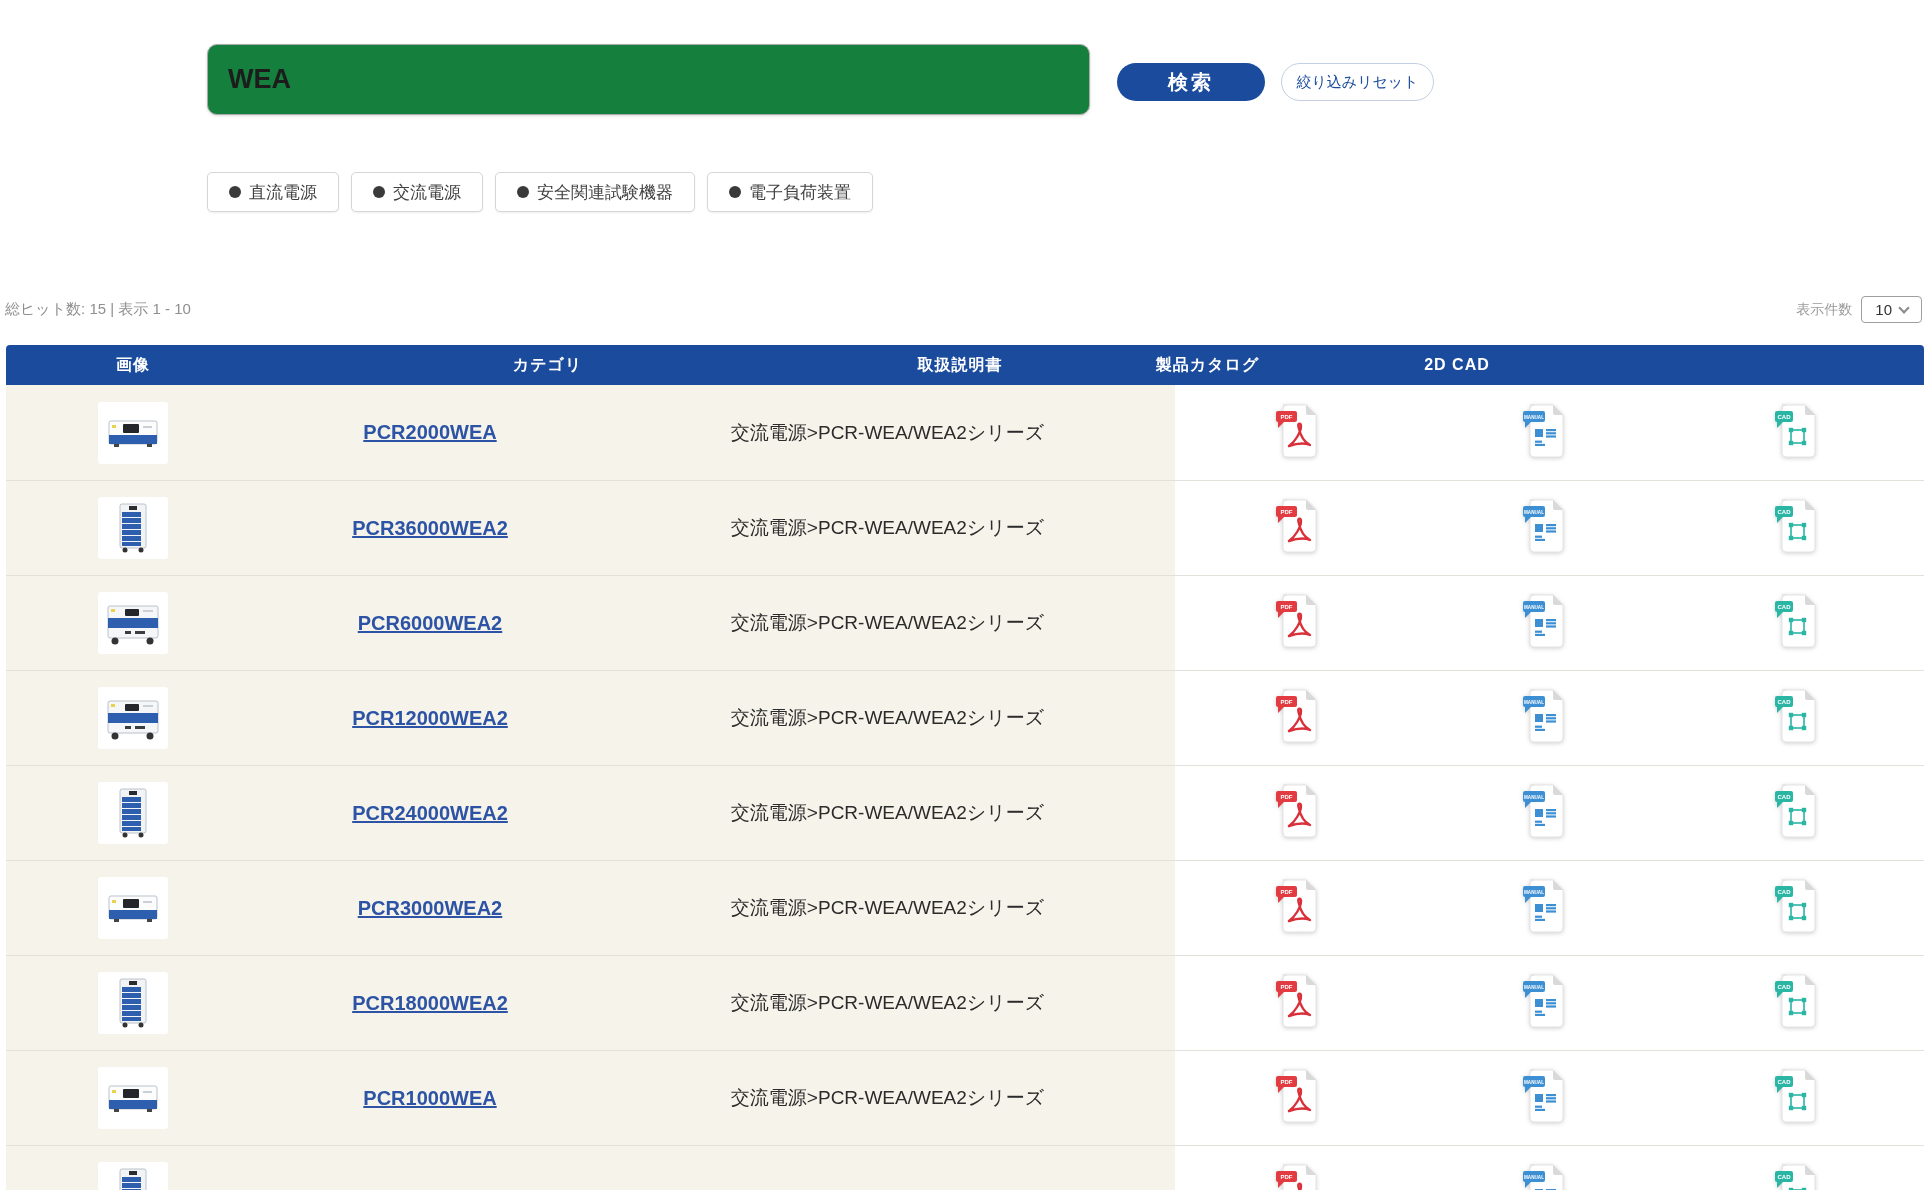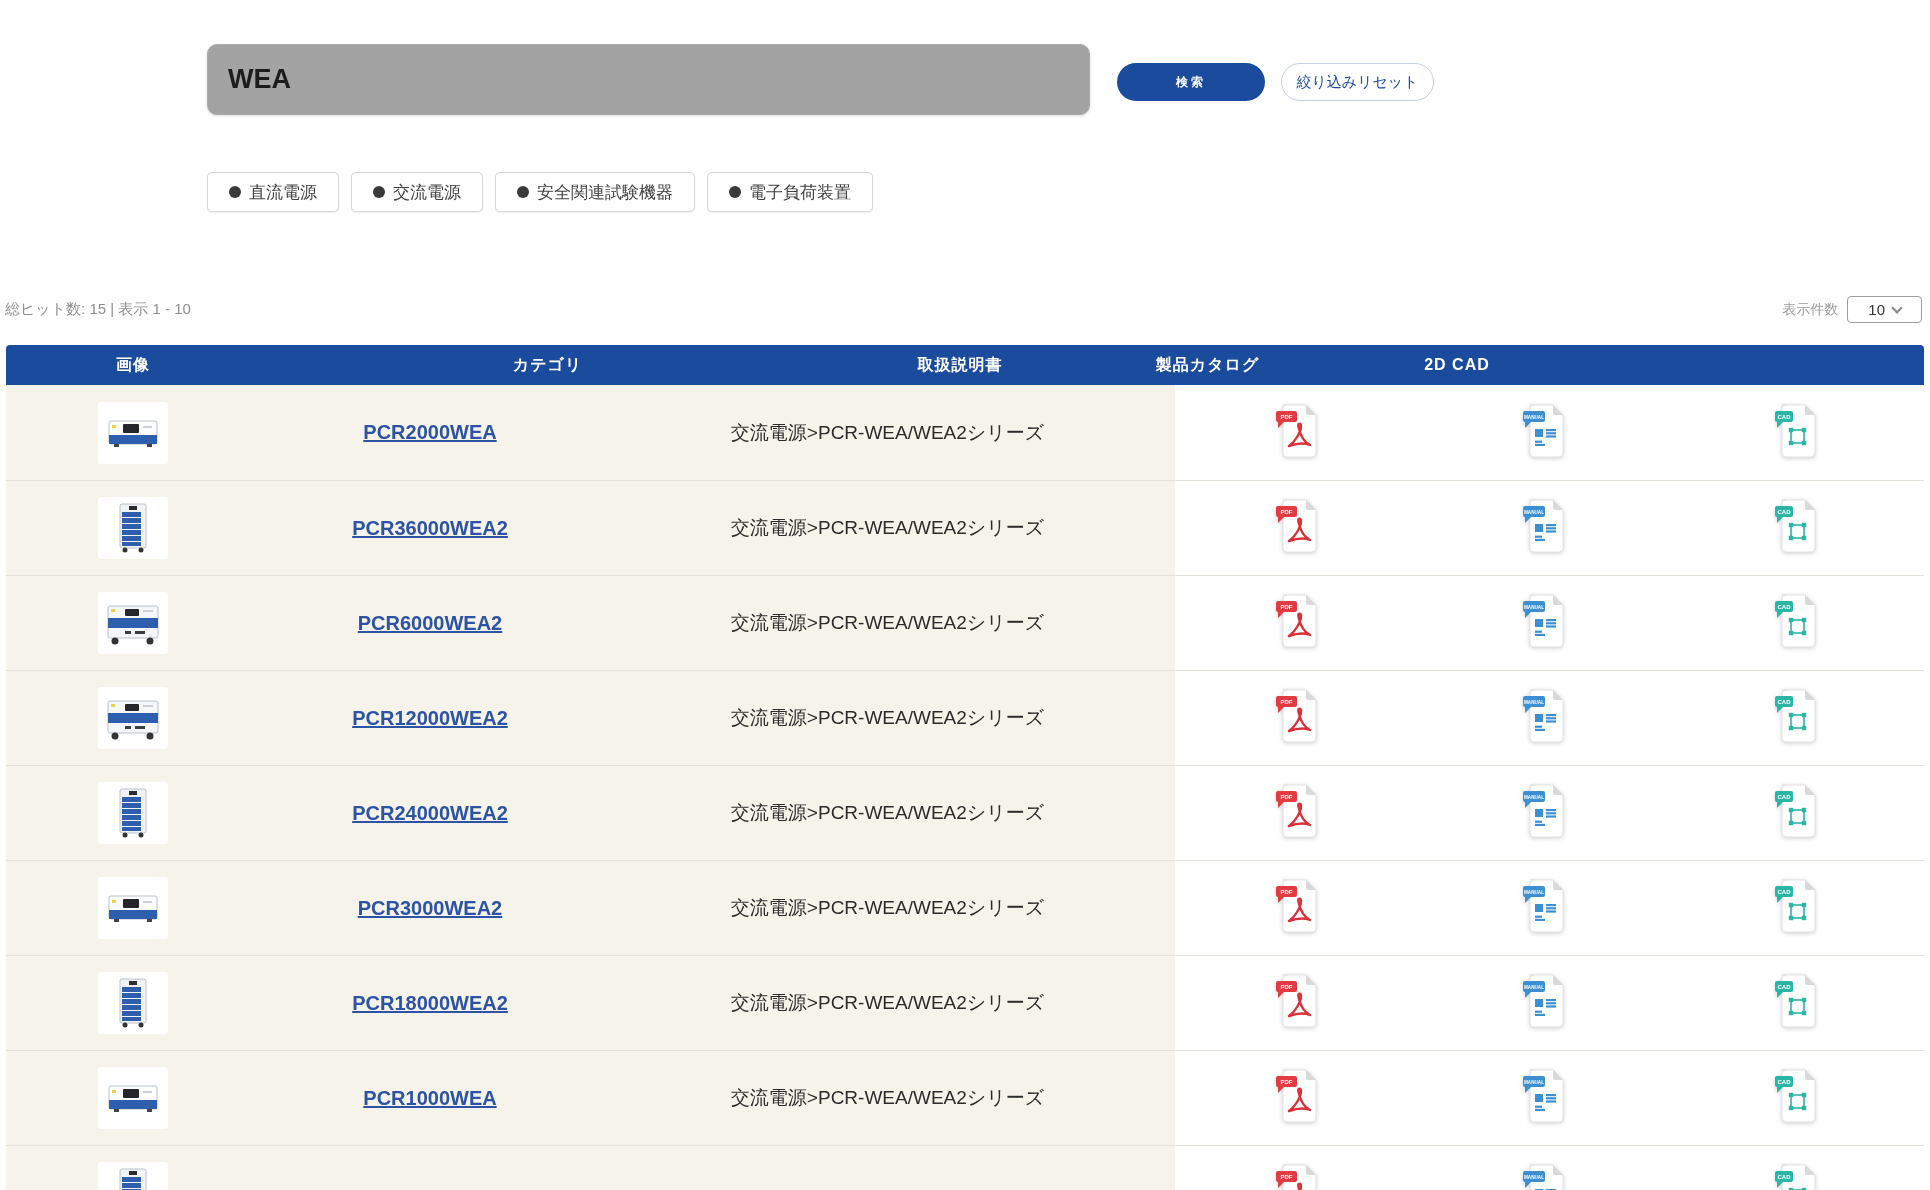--- a/index.html
+++ b/index.html
@@ -3,28 +3,28 @@
 <meta charset="utf-8">
 <style>
   * { margin:0; padding:0; box-sizing:border-box; }
   html,body { background:#fff; }
   body { font-family:"Liberation Sans","DejaVu Sans",sans-serif; }
   .page { position:relative; width:1930px; height:1190px; background:#fff; overflow:hidden; }
 
   
   .search-input {
     position:absolute; left:207px; top:44px; width:883px; height:71px;
-    border:1px solid #ababab; border-radius:10px; background:#a3a3a3;
+    border:1px solid #ababab; border-radius:10px; background:#15803d;
     font-family:inherit; font-size:27px; font-weight:bold; color:#1c1c1c;
     padding:0 20px; outline:none; box-shadow:0 1px 3px rgba(0,0,0,.15);
   }
   .search-btn {
     position:absolute; left:1117px; top:63px; width:148px; height:38px;
     border:none; border-radius:19px; background:#1a4b9d; color:#fff;
-    font-family:Liberation Mono, monospace; font-size:12px; font-weight:bold; letter-spacing:3px; cursor:pointer;
+    font-family:Liberation Mono, monospace; font-size:20px; font-weight:bold; letter-spacing:3px; cursor:pointer;
   }
   .reset-btn {
     position:absolute; left:1281px; top:63px; width:153px; height:38px;
     border:1px solid #c3cfe2; border-radius:19px; background:#fff; color:#1a4b9d;
     font-family:Liberation Mono, monospace; font-size:15px; cursor:pointer;
   }
   .filters { position:absolute; left:207px; top:172px; display:flex; gap:12px; }
   .filter-btn {
     height:40px; padding:8px 21px; background:#fff; border:1px solid #d6d6d6; border-radius:5px;
     display:inline-flex; align-items:center; font-family:inherit; font-size:17px; color:#3f3f3f;
@@ -32,21 +32,21 @@
   }
   .bullet { width:12px; height:12px; border-radius:50%; background:#3a3a3a; margin-right:8px; flex:0 0 auto; }
 
   
   .results-bar { position:absolute; left:5px; top:296px; width:1917px; display:flex; justify-content:space-between; align-items:center; }
   .summary { font-size:15px; color:#8f8f8f; }
   .perpage { display:flex; align-items:center; gap:9px; }
   .perpage-label { font-size:14px; color:#9a9a9a; }
   .select-box {
     min-width:48px; height:27px; border:1px solid #9f9f9f; border-radius:4px; background:#fff;
-    display:flex; align-items:center; padding:0 20px; font-size:15px; color:#333; cursor:pointer;
+    display:flex; align-items:center; padding:0 13px; font-size:15px; color:#333; cursor:pointer;
   }
   .chev { width:8px; height:8px; border-right:2px solid #8a8a8a; border-bottom:2px solid #8a8a8a;
     transform:rotate(45deg); margin-left:8px; margin-top:-4px; }
 
   
   .table { position:absolute; left:6px; top:345px; width:1918px; }
   .thead { display:flex; height:40px; background:#1a4b9d; border-radius:4px 4px 0 0; }
   .hcell { display:flex; align-items:center; justify-content:center; color:#fff; font-weight:bold; font-size:16px; letter-spacing:1px; }
   .w0 { width:254px; } .w1 { width:340px; } .w2 { width:575px; }
   .w3 { width:245px; } .w4 { width:250px; } .w5 { width:254px; }

